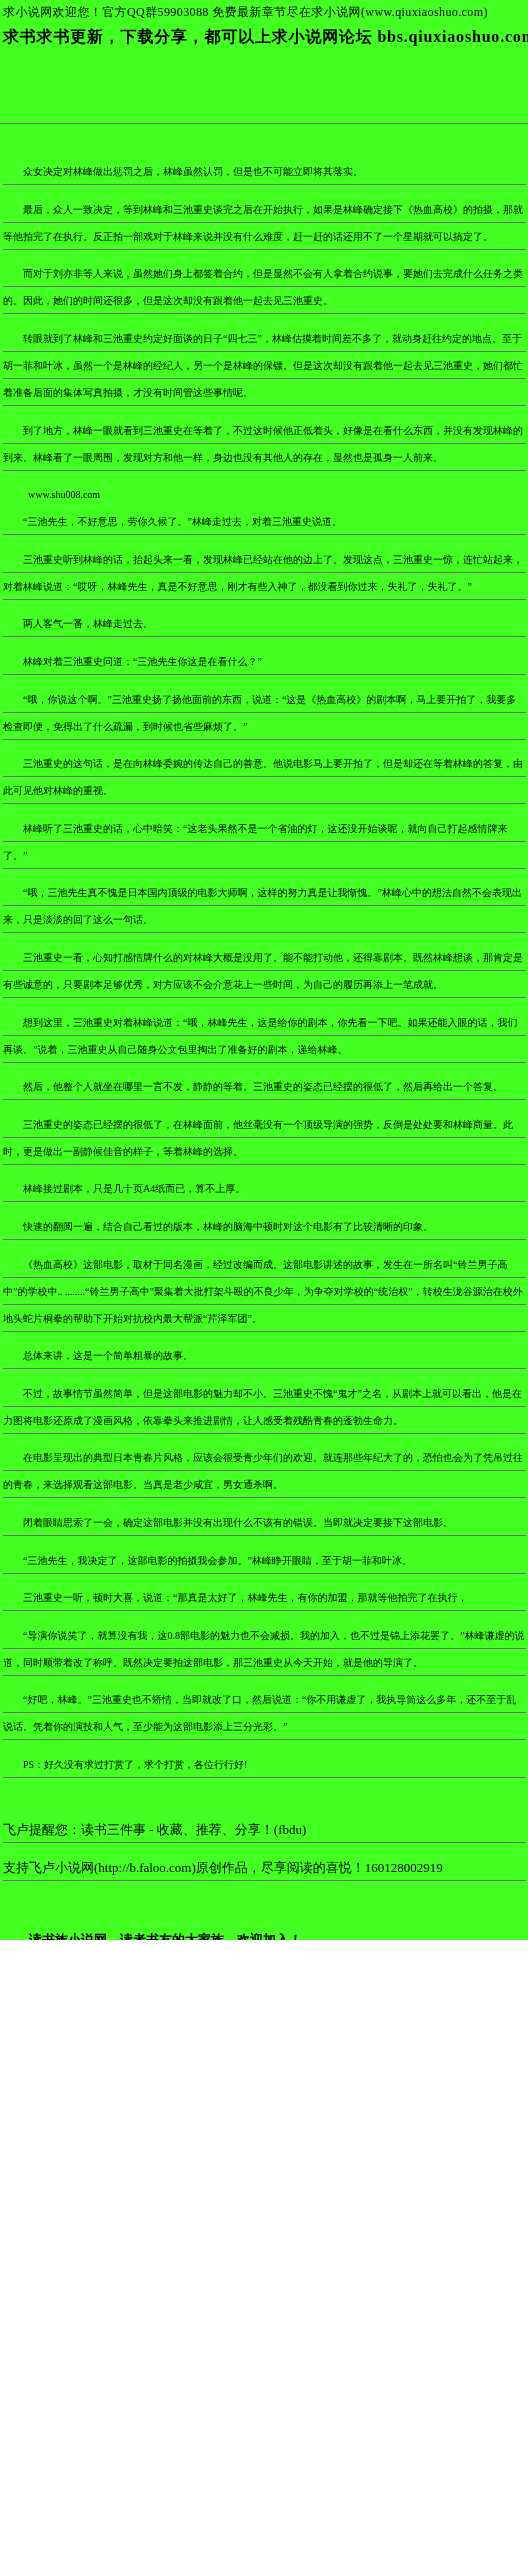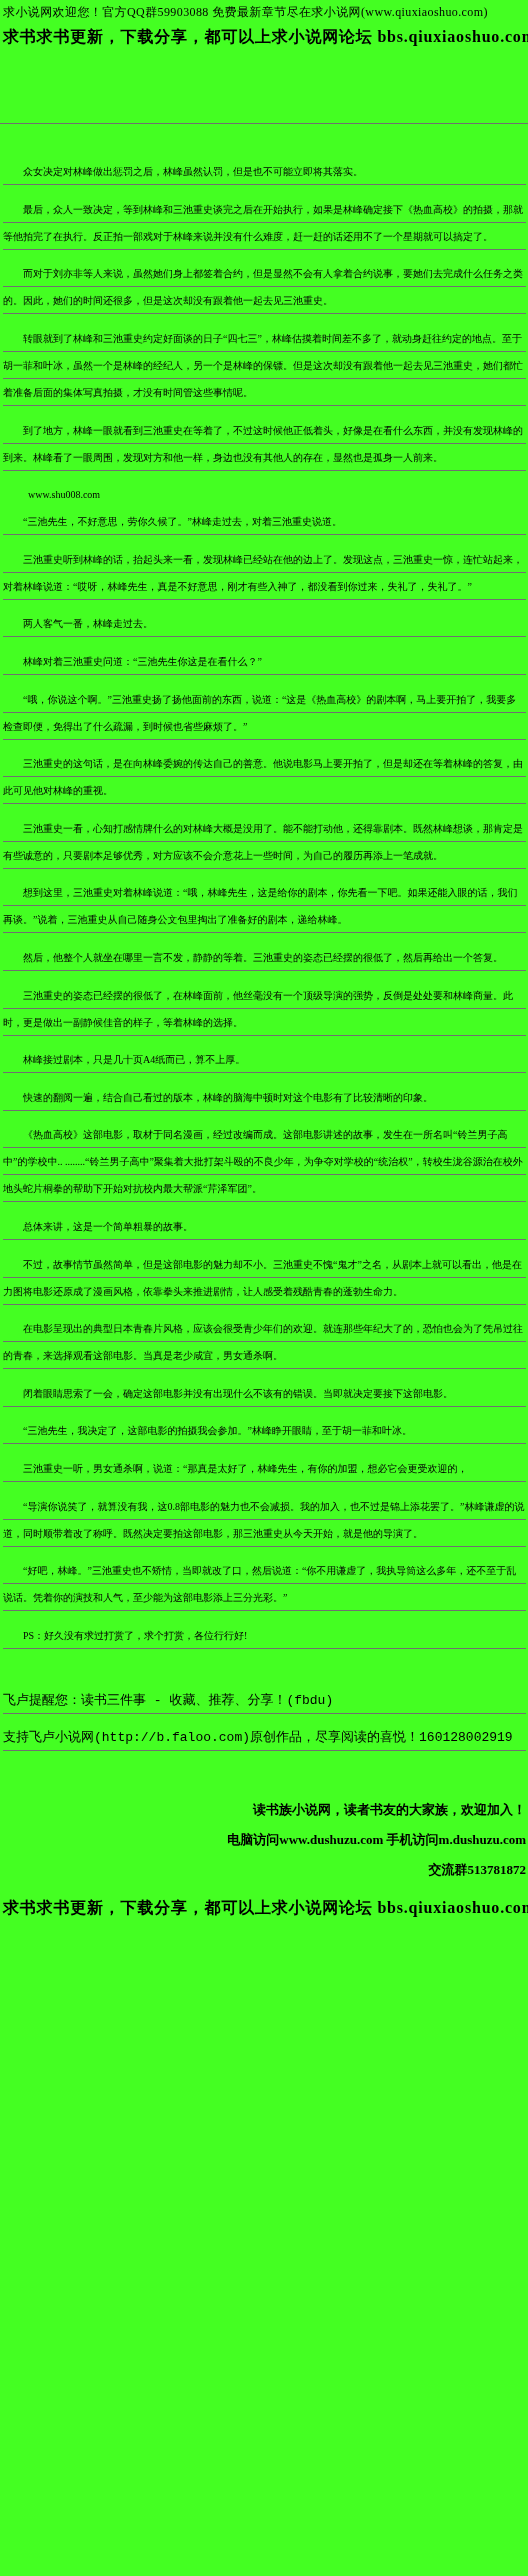--- a/index.html
+++ b/index.html
@@ -2,21 +2,21 @@
 <html style="font-size:12px"><head>
 <meta charset="utf-8">
 <style>
   html,body{margin:0;padding:0;}
   body{
     width:529px;
     font-family:"Liberation Serif","DejaVu Serif",serif;
   }
   .page{
     width:529px;
-    height:2576px;
+    height:1940px;
     overflow:hidden;
     background:#44FF22;
     color:#000;
     box-sizing:border-box;
     padding:0 3px;
   }
   
   .welcome-line{
     font-size:12px;
     line-height:15px;
@@ -58,30 +58,28 @@
     line-height:27px;
     margin:10.6px 0 0 0;
     text-indent:2.5em;
   }
   .plain + .para{ margin-top:0; }
   
   .footer{ font-size:13px; }
   .f-ruled{
     text-indent:0;
     word-break:break-all;
-    font-family:Liberation Mono, monospace;
   }
   .footer .first-ruled{ margin-top:38px; }
   .bold-block{ margin-top:44px; }
   .f-bold{
     font-weight:bold;
     line-height:30px;
     text-indent:2em;
     white-space:nowrap;
-    text-align:right;
   }
   .f-big{
     font-size:16px;
     font-weight:bold;
     line-height:21px;
     margin-top:12px;
     white-space:nowrap;
     letter-spacing:0.8px;
   }
 </style>
@@ -103,33 +101,35 @@
       <div class="para">而对于刘亦非等人来说，虽然她们身上都签着合约，但是显然不会有人拿着合约说事，要她们去完成什么任务之类的。因此，她们的时间还很多，但是这次却没有跟着他一起去见三池重史。</div>
       <div class="para">转眼就到了林峰和三池重史约定好面谈的日子“四七三”，林峰估摸着时间差不多了，就动身赶往约定的地点。至于胡一菲和叶冰，虽然一个是林峰的经纪人，另一个是林峰的保镖。但是这次却没有跟着他一起去见三池重史，她们都忙着准备后面的集体写真拍摄，才没有时间管这些事情呢。</div>
       <div class="para">到了地方，林峰一眼就看到三池重史在等着了，不过这时候他正低着头，好像是在看什么东西，并没有发现林峰的到来。林峰看了一眼周围，发现对方和他一样，身边也没有其他人的存在，显然也是孤身一人前来。</div>
       <div class="plain">www.shu008.com</div>
       <div class="para">“三池先生，不好意思，劳你久候了。”林峰走过去，对着三池重史说道。</div>
       <div class="para">三池重史听到林峰的话，抬起头来一看，发现林峰已经站在他的边上了。发现这点，三池重史一惊，连忙站起来，对着林峰说道：“哎呀，林峰先生，真是不好意思，刚才有些入神了，都没看到你过来，失礼了，失礼了。”</div>
       <div class="para">两人客气一番，林峰走过去。</div>
       <div class="para">林峰对着三池重史问道：“三池先生你这是在看什么？”</div>
       <div class="para">“哦，你说这个啊。”三池重史扬了扬他面前的东西，说道：“这是《热血高校》的剧本啊，马上要开拍了，我要多检查即便，免得出了什么疏漏，到时候也省些麻烦了。”</div>
       <div class="para">三池重史的这句话，是在向林峰委婉的传达自己的善意。他说电影马上要开拍了，但是却还在等着林峰的答复，由此可见他对林峰的重视。</div>
+      <div class="para">林峰听了三池重史的话，心中暗笑：“这老头果然不是一个省油的灯，这还没开始谈呢，就向自己打起感情牌来了。”</div>
+      <div class="para">“哦，三池先生真不愧是日本国内顶级的电影大师啊，这样的努力真是让我惭愧。”林峰心中的想法自然不会表现出来，只是淡淡的回了这么一句话。</div>
       <div class="para">三池重史一看，心知打感情牌什么的对林峰大概是没用了。能不能打动他，还得靠剧本。既然林峰想谈，那肯定是有些诚意的，只要剧本足够优秀，对方应该不会介意花上一些时间，为自己的履历再添上一笔成就。</div>
       <div class="para">想到这里，三池重史对着林峰说道：“哦，林峰先生，这是给你的剧本，你先看一下吧。如果还能入眼的话，我们再谈。”说着，三池重史从自己随身公文包里掏出了准备好的剧本，递给林峰。</div>
       <div class="para">然后，他整个人就坐在哪里一言不发，静静的等着。三池重史的姿态已经摆的很低了，然后再给出一个答复。</div>
       <div class="para">三池重史的姿态已经摆的很低了，在林峰面前，他丝毫没有一个顶级导演的强势，反倒是处处要和林峰商量。此时，更是做出一副静候佳音的样子，等着林峰的选择。</div>
       <div class="para">林峰接过剧本，只是几十页A4纸而已，算不上厚。</div>
       <div class="para">快速的翻阅一遍，结合自己看过的版本，林峰的脑海中顿时对这个电影有了比较清晰的印象。</div>
       <div class="para">《热血高校》这部电影，取材于同名漫画，经过改编而成。这部电影讲述的故事，发生在一所名叫“铃兰男子高中”的学校中.. ........“铃兰男子高中”聚集着大批打架斗殴的不良少年，为争夺对学校的“统治权”，转校生泷谷源治在校外地头蛇片桐拳的帮助下开始对抗校内最大帮派“芹泽军团”。</div>
       <div class="para">总体来讲，这是一个简单粗暴的故事。</div>
       <div class="para">不过，故事情节虽然简单，但是这部电影的魅力却不小。三池重史不愧“鬼才”之名，从剧本上就可以看出，他是在力图将电影还原成了漫画风格，依靠拳头来推进剧情，让人感受着残酷青春的蓬勃生命力。</div>
       <div class="para">在电影呈现出的典型日本青春片风格，应该会很受青少年们的欢迎。就连那些年纪大了的，恐怕也会为了凭吊过往的青春，来选择观看这部电影。当真是老少咸宜，男女通杀啊。</div>
       <div class="para">闭着眼睛思索了一会，确定这部电影并没有出现什么不该有的错误。当即就决定要接下这部电影。</div>
       <div class="para">“三池先生，我决定了，这部电影的拍摄我会参加。”林峰睁开眼睛，至于胡一菲和叶冰。</div>
-      <div class="para">三池重史一听，男女通杀啊，说道：“那真是太好了，林峰先生，有你的加盟，想必它会更受欢迎的，</div>
+      <div class="para">三池重史一听，顿时大喜，说道：“那真是太好了，林峰先生，有你的加盟，那就等他拍完了在执行，</div>
       <div class="para">“导演你说笑了，就算没有我，这0.8部电影的魅力也不会减损。我的加入，也不过是锦上添花罢了。”林峰谦虚的说道，同时顺带着改了称呼。既然决定要拍这部电影，那三池重史从今天开始，就是他的导演了。</div>
       <div class="para">“好吧，林峰。”三池重史也不矫情，当即就改了口，然后说道：“你不用谦虚了，我执导筒这么多年，还不至于乱说话。凭着你的演技和人气，至少能为这部电影添上三分光彩。”</div>
       <div class="para">PS：好久没有求过打赏了，求个打赏，各位行行好!</div>
     </div>
 
   <div class="footer">
     <div class="f-ruled first-ruled">飞卢提醒您：读书三件事 - 收藏、推荐、分享！(fbdu)</div>
     <div class="f-ruled">支持飞卢小说网(http://b.faloo.com)原创作品，尽享阅读的喜悦！160128002919</div>
 
     <div class="bold-block">

